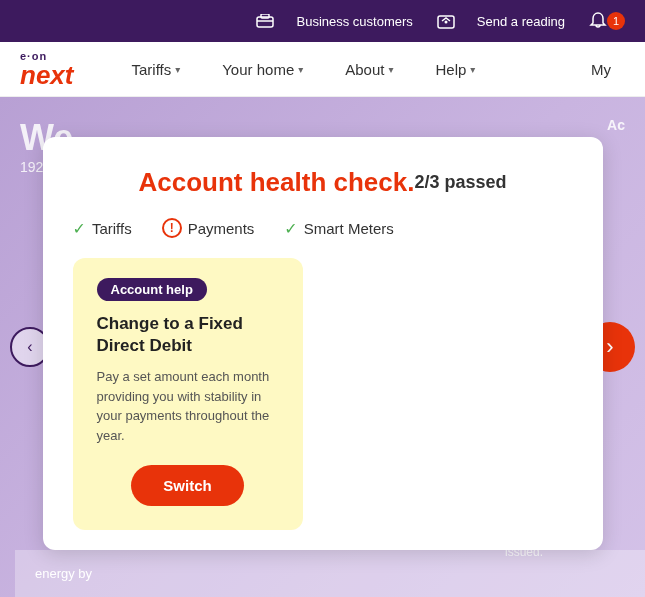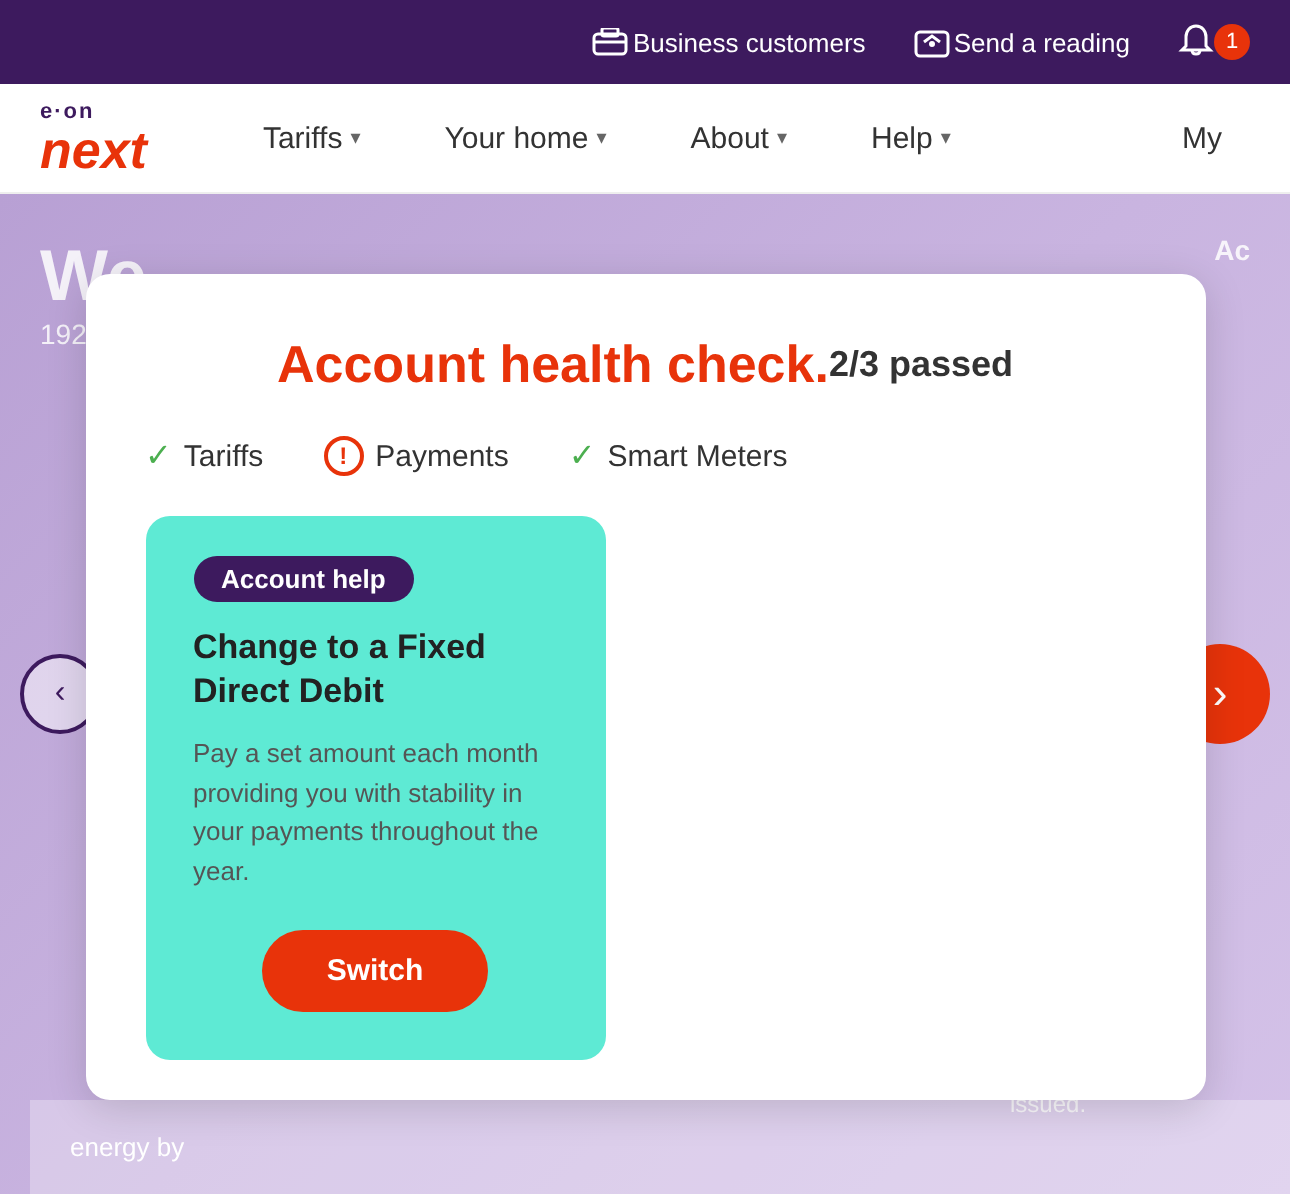--- a/index.html
+++ b/index.html
@@ -19,21 +19,21 @@
       align-items: center;
       justify-content: flex-end;
       padding: 0 20px;
       gap: 24px;
     }
     .top-bar-item {
       color: white;
       font-size: 13px;
       display: flex;
       align-items: center;
-      gap: 2px;
+      gap: 22px;
       cursor: pointer;
       text-align: right;
     }
     .top-bar-icon {
       width: 18px;
       height: 18px;
       display: inline-flex;
       align-items: center;
       justify-content: center;
     }
@@ -253,21 +253,21 @@
       height: 20px;
       display: flex;
       align-items: center;
       justify-content: center;
       font-size: 12px;
       font-weight: bold;
     }
 
     
     .help-card {
-      background: #5eead4;
+      background: #fef9c3;
       border-radius: 12px;
       padding: 20px 24px 24px 24px;
       width: 230px;
     }
 
     .help-badge {
       background: #3d1a5e;
       color: white;
       border-radius: 20px;
       padding: 4px 14px;

